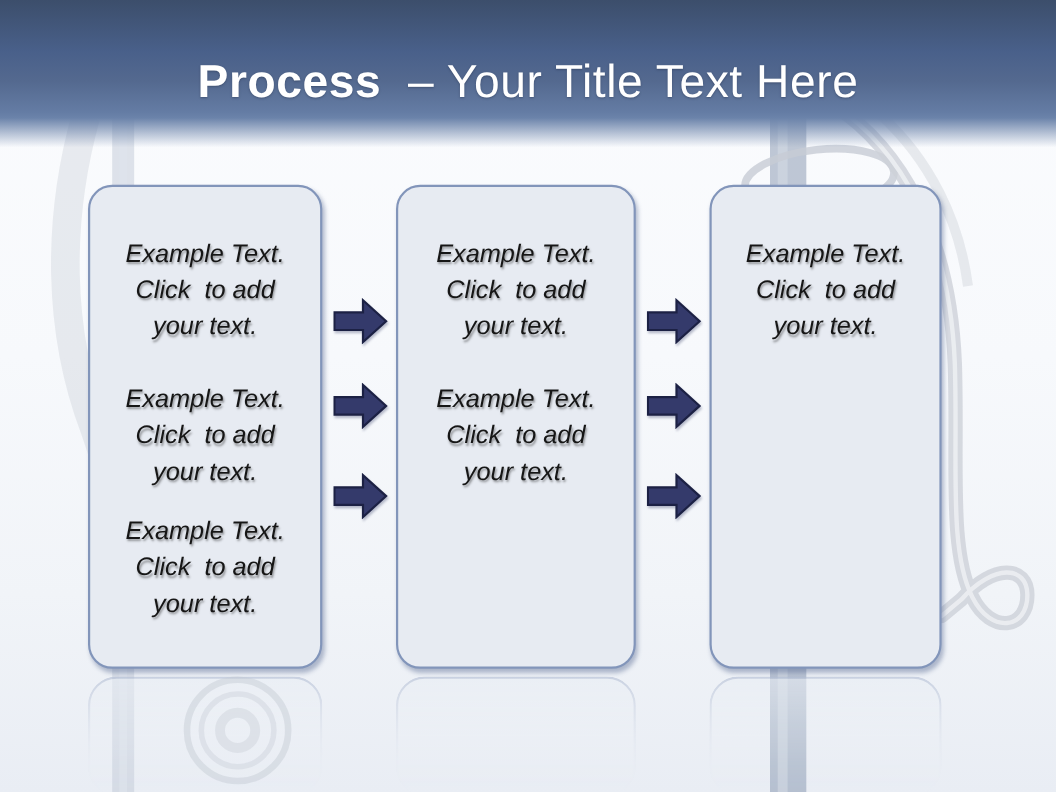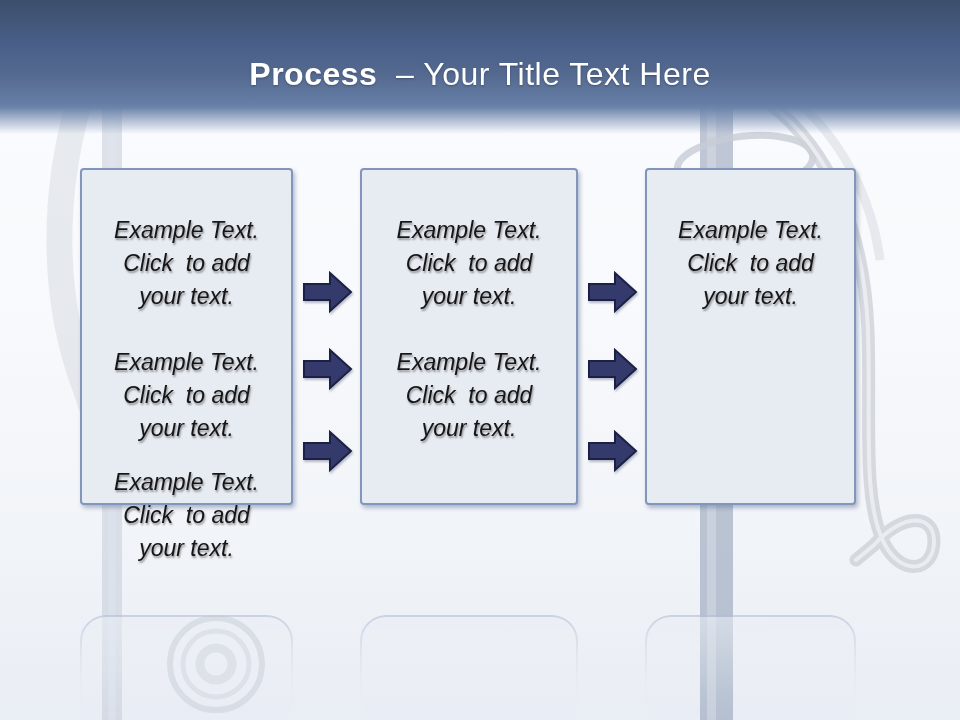--- a/index.html
+++ b/index.html
@@ -8,32 +8,32 @@
     font-family:"Liberation Sans","DejaVu Sans",sans-serif;
     background:linear-gradient(180deg,#fbfcfe 0%,#f7f9fc 45%,#f1f4f8 75%,#e9edf4 100%);
   }
   
   .header{
     position:absolute;left:0;top:0;width:100%;height:134px;z-index:5;
     background:linear-gradient(180deg,#3c4e6b 0%,#49608a 35%,#54698f 55%,#647ca4 76%,#6b83aa 80%,rgba(248,250,252,0) 100%);
   }
   .title{
     position:absolute;left:0;top:54px;width:100%;text-align:center;z-index:6;
-    color:#ffffff;font-size:32px;line-height:40px;letter-spacing:0.5px;
+    color:#ffffff;font-size:42px;line-height:40px;letter-spacing:0.5px;
     text-shadow:0 1px 2px rgba(20,30,50,0.35);
   }
   .title .tb{font-weight:700;}
   .title .tr{font-weight:400;white-space:pre;}
   
   .bg-art{position:absolute;left:0;top:0;z-index:1;}
   .fg-art{position:absolute;left:0;top:0;z-index:3;}
   
   .box{
-    position:absolute;top:168px;height:337px;z-index:4;
-    background:#e7ebf2;border:2px solid #8295ba;border-radius:4px;
+    position:absolute;top:168px;height:440px;z-index:4;
+    background:#e7ebf2;border:2px solid #8295ba;border-radius:22px;
     box-shadow:2px 3px 4px rgba(90,108,148,0.45);
     box-sizing:border-box;
   }
   .box1{left:80px;width:213px;}
   .box2{left:360px;width:218px;}
   .box3{left:645px;width:211px;}
   .tblock{position:absolute;left:0;right:0;text-align:center;cursor:text;}
   .tblock.p1{top:44px;}
   .tblock.p2{top:176px;}
   .tblock.p3{top:296px;}

